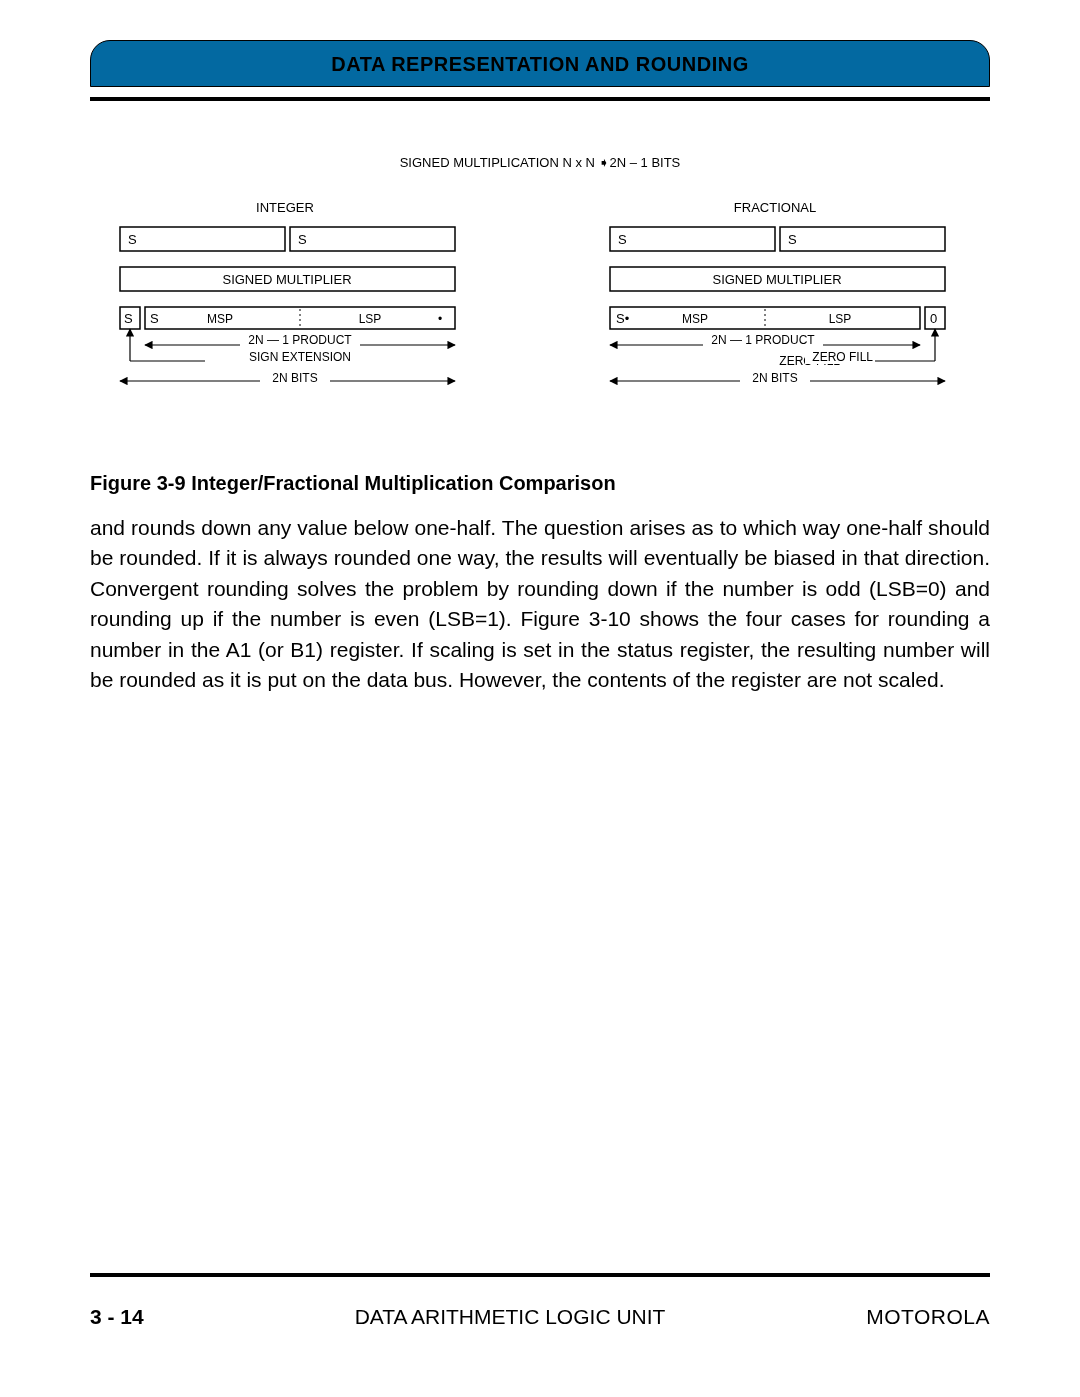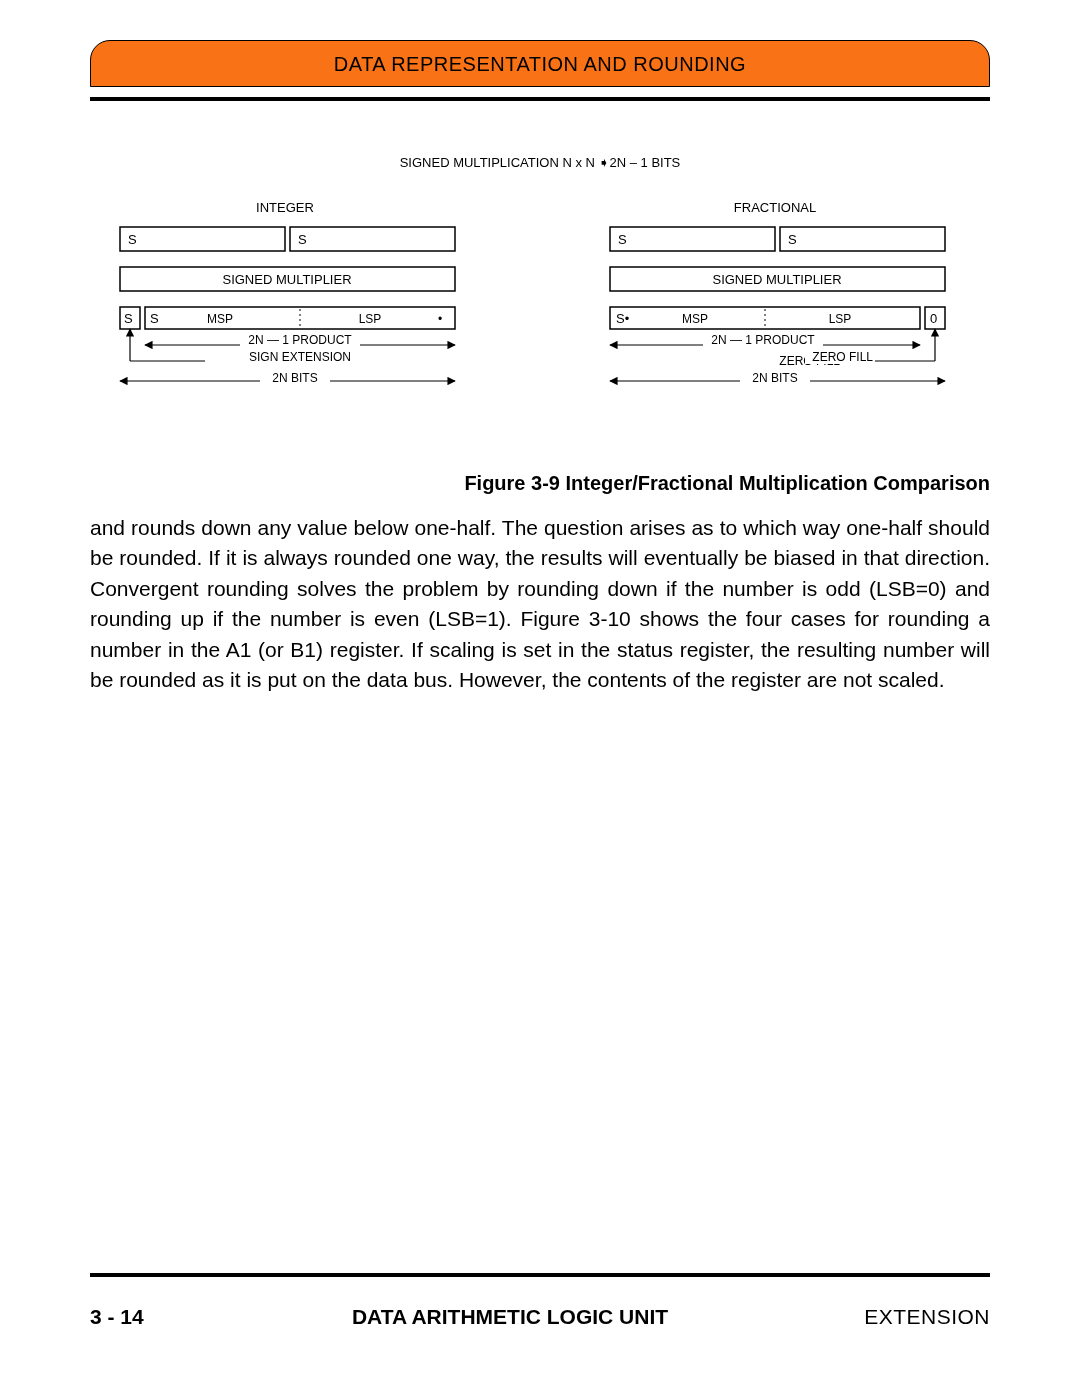--- a/index.html
+++ b/index.html
@@ -13,43 +13,43 @@
   .page {
     width: 1080px;
     height: 1397px;
     position: relative;
     box-sizing: border-box;
     padding: 40px 90px 55px 90px;
   }
   .header-tab {
     border: 1.5px solid #000;
     border-radius: 20px 20px 0 0;
-    background: #f97316;
+    background: #0369a1;
     text-align: center;
-    font-weight: normal;
+    font-weight: bold;
     font-size: 20px;
     padding: 12px 0 10px 0;
     letter-spacing: 0.5px;
   }
   .header-rule {
     border-top: 4px solid #000;
     margin-top: 10px;
   }
   .diagram-area {
     position: relative;
     height: 290px;
     margin-top: 46px;
   }
   svg.diagram {
     position: absolute;
     left: 0;
     top: 0;
   }
   .fig-caption {
-    text-align: right;
+    text-align: left;
     font-weight: bold;
     font-size: 20px;
     margin-top: 35px;
     margin-bottom: 18px;
   }
   .body-text {
     font-size: 21px;
     line-height: 1.45;
     text-align: justify;
   }
@@ -63,21 +63,21 @@
   .footer {
     position: absolute;
     left: 90px;
     right: 90px;
     bottom: 68px;
     display: flex;
     align-items: flex-end;
     font-size: 21px;
   }
   .footer .pn { font-weight: bold; width: 120px; }
-  .footer .ft { font-weight: bold; flex: 1; text-align: center; }
+  .footer .ft { font-weight: normal; flex: 1; text-align: center; }
   .footer .br { width: 180px; text-align: right; font-weight: normal; letter-spacing: 0.5px; }
   
   .dtext { font-family: Helvetica, Arial, sans-serif; font-size: 13px; }
   .dtext-s { font-family: Helvetica, Arial, sans-serif; font-size: 12px; }
 </style>
 </head>
 <body>
 
 <div class="page">
 
@@ -179,16 +179,16 @@
   <div class="fig-caption">
     <span>Figure 3-9 Integer/Fractional Multiplication Comparison</span>
   </div>
 
   <div class="body-text">and rounds down any value below one-half. The question arises as to which way one-half should be rounded. If it is always rounded one way, the results will eventually be biased in that direction. Convergent rounding solves the problem by rounding down if the number is odd (LSB=0) and rounding up if the number is even (LSB=1). Figure 3-10 shows the four cases for rounding a number in the A1 (or B1) register. If scaling is set in the status register, the resulting number will be rounded as it is put on the data bus. However, the contents of the register are not scaled.</div>
 
   <div class="footer-rule"></div>
   <div class="footer">
     <div class="pn">3 - 14</div>
     <div class="ft">DATA ARITHMETIC LOGIC UNIT</div>
-    <div class="br">EXTENSION</div>
+    <div class="br">MOTOROLA</div>
   </div>
 
 </div>
 
 </body></html>

